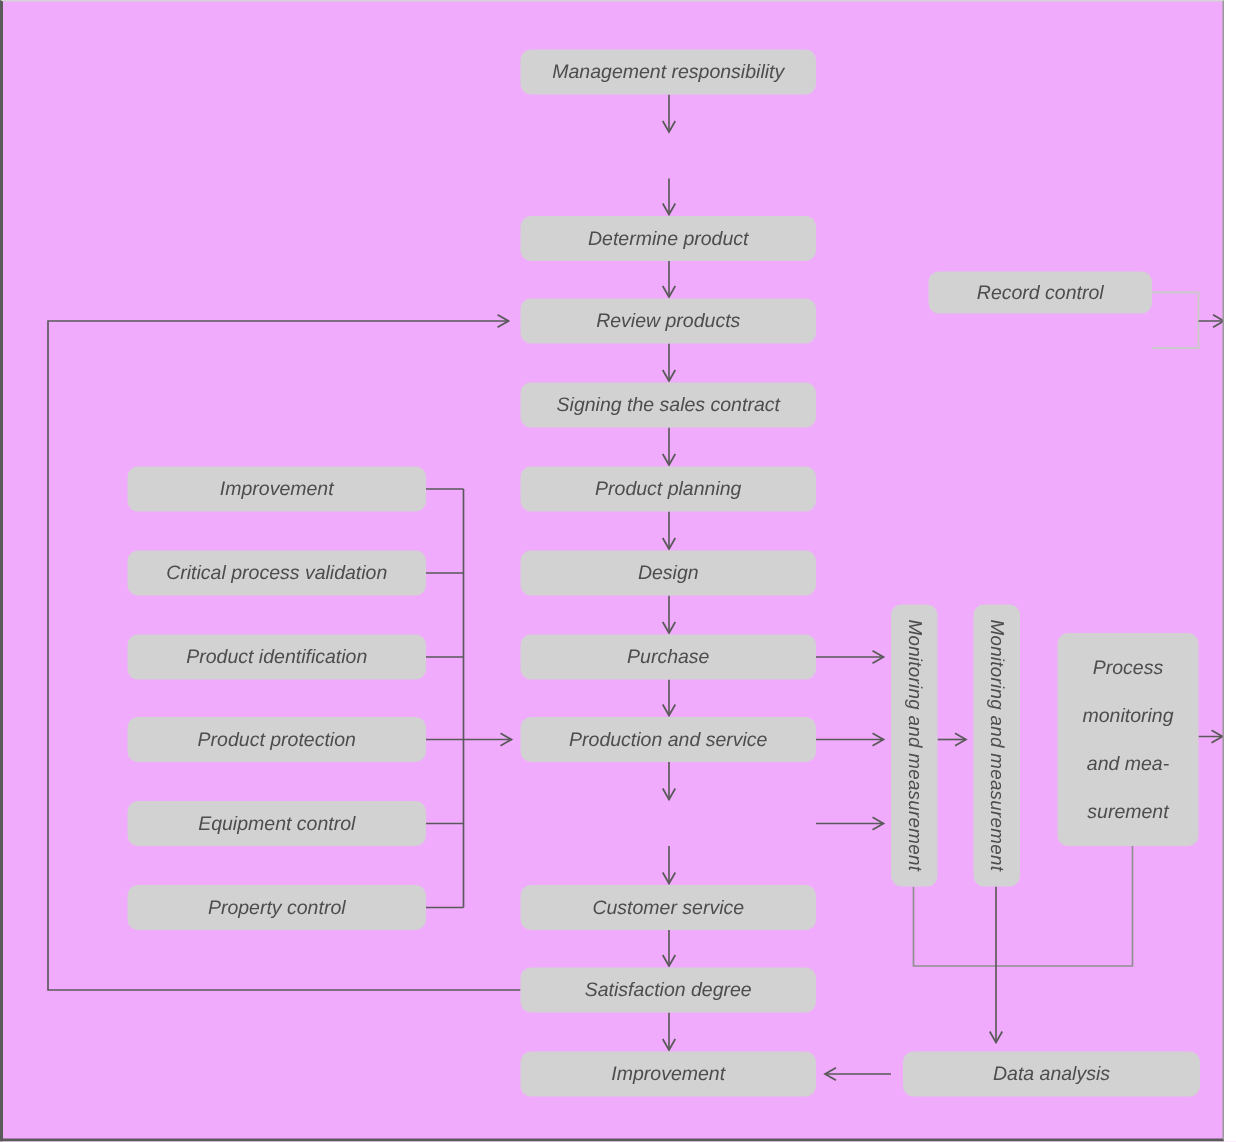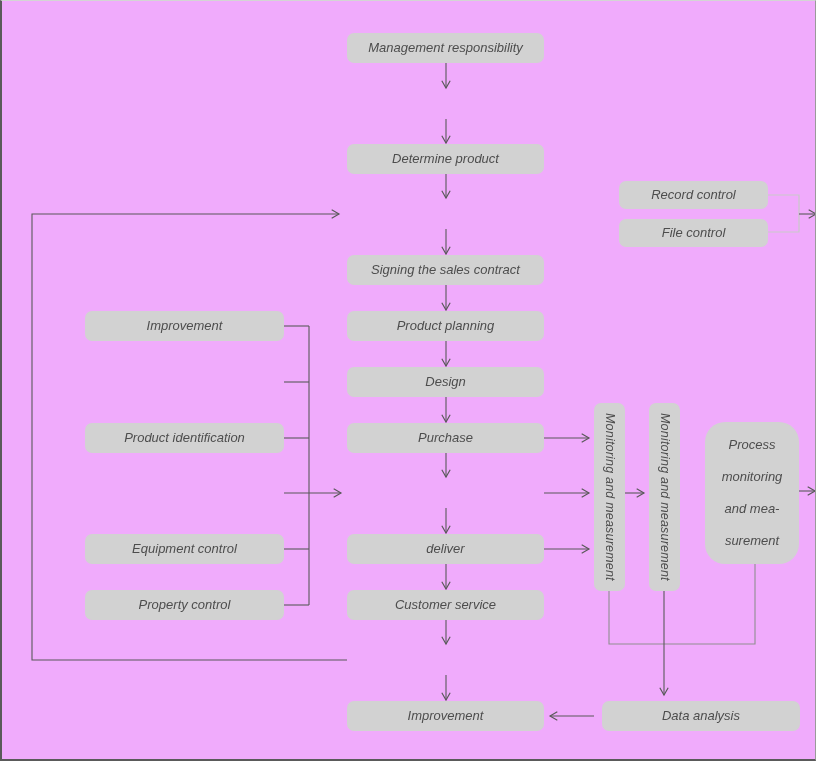--- a/index.html
+++ b/index.html
@@ -18,21 +18,21 @@
     display:flex;align-items:center;justify-content:center;line-height:1.15;
   }
   .center-node{left:345px;width:197px;height:30px;}
   .left-node{left:83px;width:199px;height:30px;}
   .ctrl-node{left:617px;width:149px;height:28px;}
   .vert-node{
     top:402px;width:31px;height:188px;
     writing-mode:vertical-rl;font-size:12.5px;letter-spacing:.2px;
   }
   .big-node{
-    left:703px;top:421px;width:94px;height:142px;border-radius:20px;
+    left:703px;top:421px;width:94px;height:142px;border-radius:7px;
     flex-direction:column;line-height:2.45;
   }
   .big-node span{display:block;}
   .wire{stroke:var(--arrow,#595959);stroke-width:1.1;fill:none;}
   .wire-mid{stroke:#8f8f8f;stroke-width:1.1;fill:none;}
   .wire-light{stroke:var(--light-connector,#c9c9c9);stroke-width:1.2;fill:none;}
 </style>
 </head>
 <body>
 
@@ -87,35 +87,38 @@
 
     <g>
       <path class="wire-mid" d="M607 590 V643 H753 V563"></path>
       <path class="wire" marker-end="url(#arr)" d="M662 590 V694"></path>
       <path class="wire" marker-end="url(#arr)" d="M592 715 H548"></path>
     </g>
   </svg>
 
   <div class="node center-node" style="top:32px">Management responsibility</div>
   <div class="node center-node" style="top:143px">Determine product</div>
+  <div class="node center-node" style="top:198px">Review products</div>
   <div class="node center-node" style="top:254px">Signing the sales contract</div>
   <div class="node center-node" style="top:366px">Design</div>
   <div class="node center-node" style="top:310px">Product planning</div>
   <div class="node center-node" style="top:422px">Purchase</div>
-  <div class="node center-node" style="top:533px">deliver</div>
+  <div class="node center-node" style="top:477px">Production and service</div>
   <div class="node center-node" style="top:589px">Customer service</div>
+  <div class="node center-node" style="top:644px">Satisfaction degree</div>
   <div class="node center-node" style="top:700px">Improvement</div>
 
   <div class="node left-node" style="top:310px">Improvement</div>
+  <div class="node left-node" style="top:366px">Critical process validation</div>
   <div class="node left-node" style="top:422px">Product identification</div>
+  <div class="node left-node" style="top:477px">Product protection</div>
   <div class="node left-node" style="top:589px">Property control</div>
   <div class="node left-node" style="top:533px">Equipment control</div>
 
   <div class="node ctrl-node" style="top:180px">Record control</div>
-  <div class="node ctrl-node" style="top:218px">File control</div>
 
   <div class="node vert-node" style="left:592px">Monitoring and measurement</div>
   <div class="node vert-node" style="left:647px">Monitoring and measurement</div>
 
   <div class="node big-node">
     <span>Process</span>
     <span>monitoring</span>
     <span>and mea-</span>
     <span>surement</span>
   </div>

